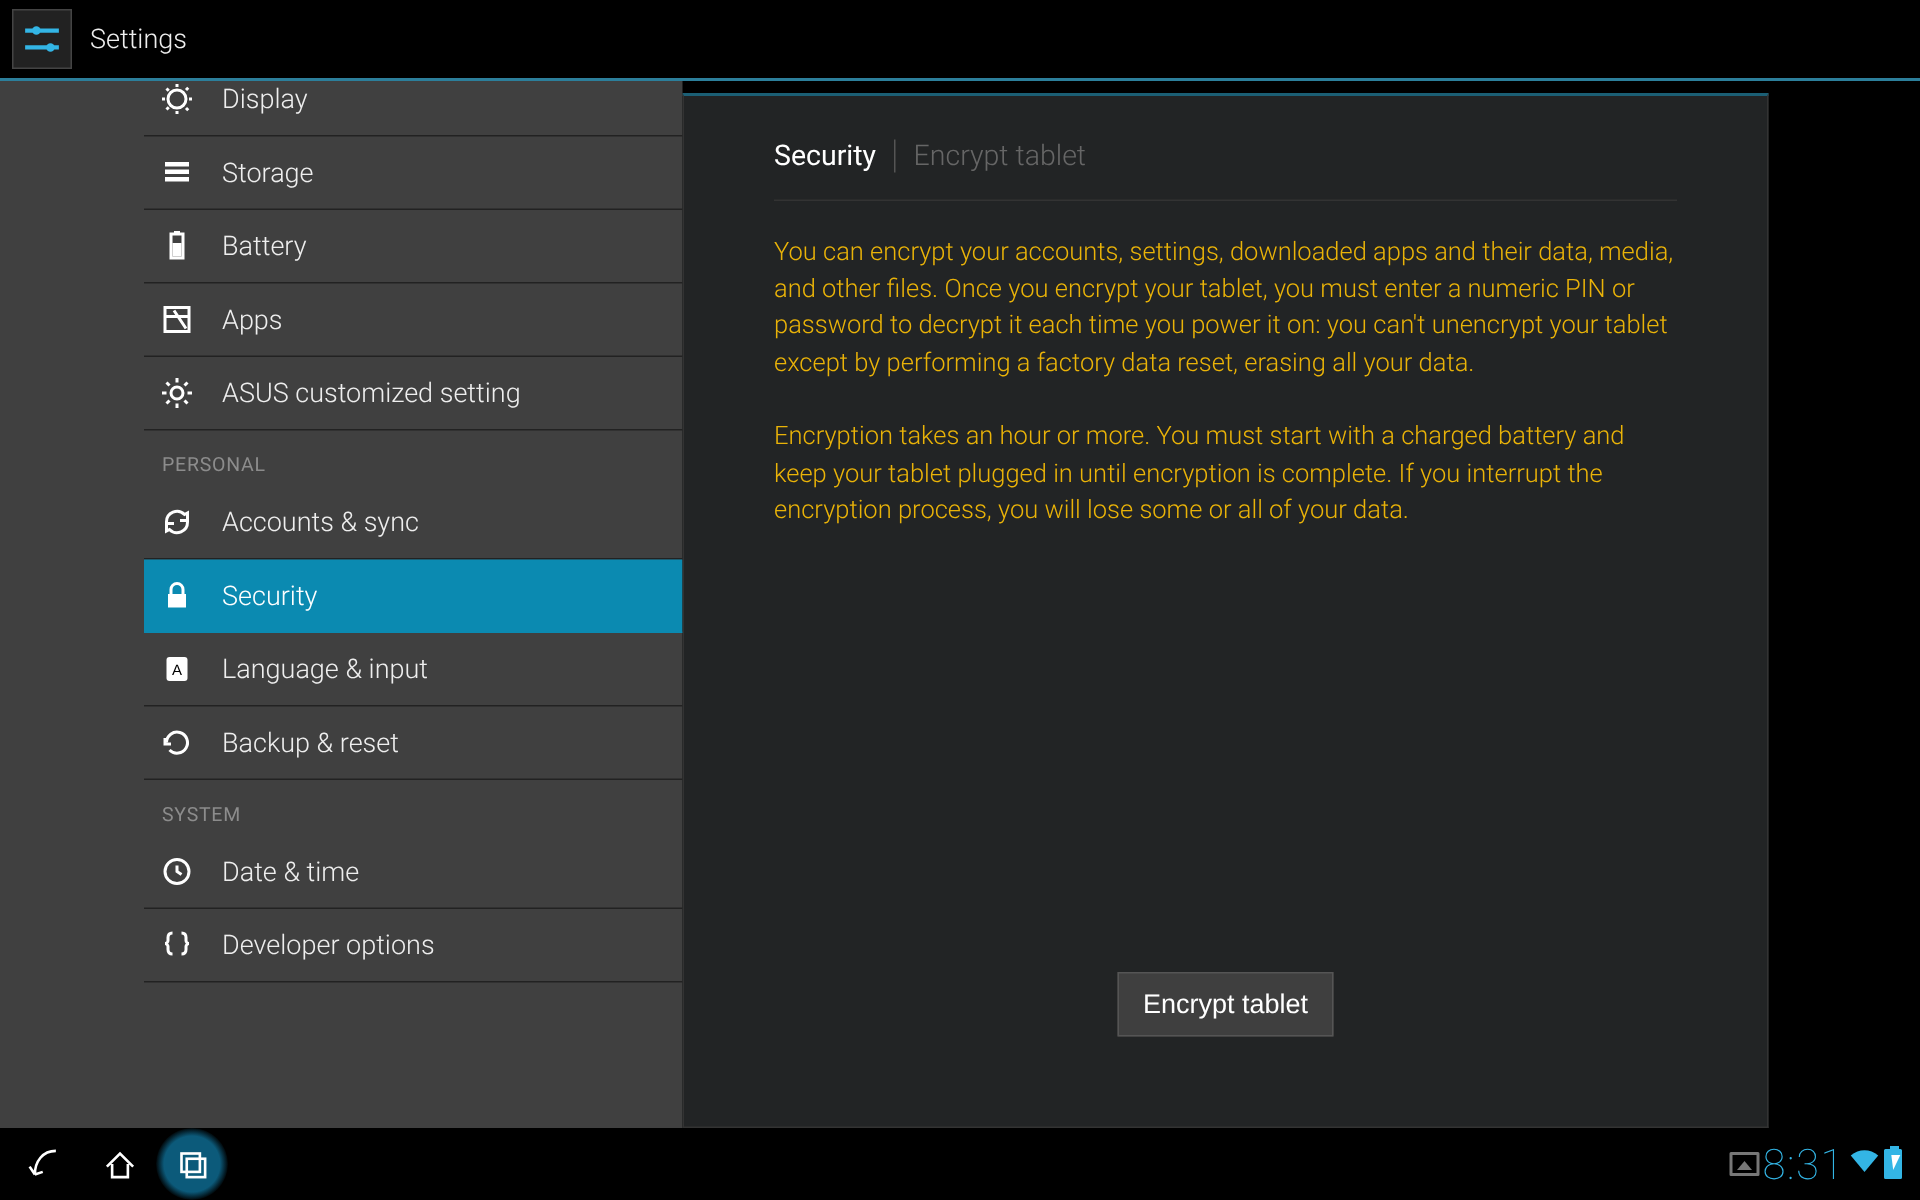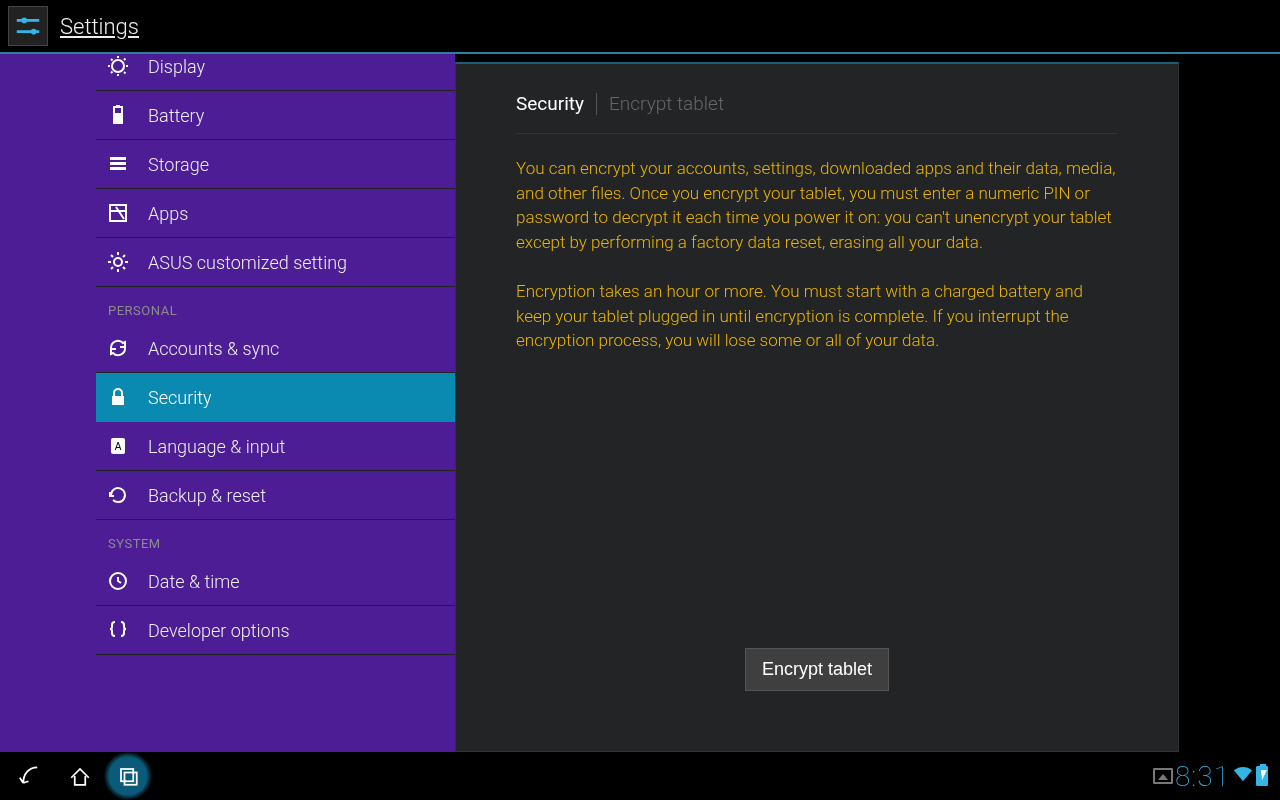--- a/index.html
+++ b/index.html
@@ -15,35 +15,35 @@
   .titlebar {
     height: 54px; display: flex; align-items: center;
     padding: 0 8px; border-bottom: 2px solid #2c7f9b;
   }
   .titlebar .appicon {
     width: 40px; height: 40px; border: 1px solid #444;
     margin-right: 12px; background: #222;
     display: flex; align-items: center; justify-content: center;
   }
   .titlebar .appicon svg { width: 30px; height: 30px; }
-  .titlebar .title { font-size: 22px; color: #eee; text-decoration: underline; }
+  .titlebar .title { font-size: 18px; color: #eee; }
 
   
   .content {
     position: relative;
     height: calc(800px - 54px - 48px);
     display: flex;
   }
 
   
   .sidebar {
     width: 455px; height: 100%;
     padding-left: 96px; padding-top: 0; padding-bottom: 0;
     overflow: hidden;
-    background: #4c1d95;
+    background: #404040;
   }
   .sidebar .scroll {
     position: relative; top: -12px; 
   }
   .section-header {
     font-size: 13px; font-weight: 400; letter-spacing: 0.5px;
     color: #8c8c8c; padding: 16px 12px 6px 12px;
   }
   .item {
     height: 49px; display: flex; align-items: center;
@@ -171,36 +171,36 @@
             <svg viewBox="0 0 24 24">
               <circle cx="12" cy="12" r="6" class="ws"></circle>
               <path d="M12 2v2M12 20v2M2 12h2M20 12h2M5 5l1.5 1.5M18 18l1.5 1.5M5 19l1.5-1.5M18 6l1.5-1.5" class="ws"></path>
             </svg>
           </span>
           <span class="label">Display</span>
         </div>
         <div class="item">
           <span class="ico">
             <svg viewBox="0 0 24 24">
+              <rect x="4" y="5" width="16" height="3" class="wf"></rect>
+              <rect x="4" y="10" width="16" height="3" class="wf"></rect>
+              <rect x="4" y="15" width="16" height="3" class="wf"></rect>
+            </svg>
+          </span>
+          <span class="label">Storage</span>
+        </div>
+        <div class="item">
+          <span class="ico">
+            <svg viewBox="0 0 24 24">
               <rect x="8" y="4" width="8" height="16" class="ws"></rect>
               <rect x="10" y="2" width="4" height="2" class="wf"></rect>
               <rect x="9" y="10" width="6" height="9" class="wf"></rect>
             </svg>
           </span>
           <span class="label">Battery</span>
-        </div>
-        <div class="item">
-          <span class="ico">
-            <svg viewBox="0 0 24 24">
-              <rect x="4" y="5" width="16" height="3" class="wf"></rect>
-              <rect x="4" y="10" width="16" height="3" class="wf"></rect>
-              <rect x="4" y="15" width="16" height="3" class="wf"></rect>
-            </svg>
-          </span>
-          <span class="label">Storage</span>
         </div>
         <div class="item">
           <span class="ico">
             <svg viewBox="0 0 24 24">
               <rect x="4" y="4" width="16" height="16" class="ws"></rect>
               <path d="M4 10h16M10 6l8 12" class="ws"></path>
             </svg>
           </span>
           <span class="label">Apps</span>
         </div>

